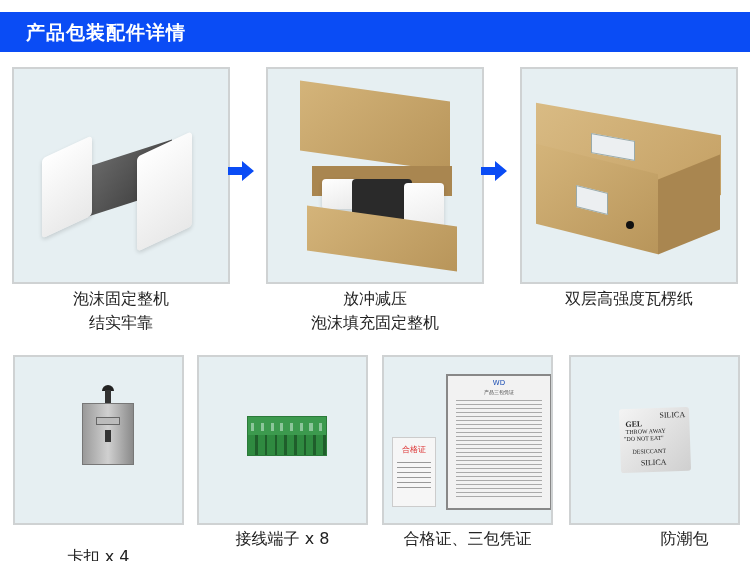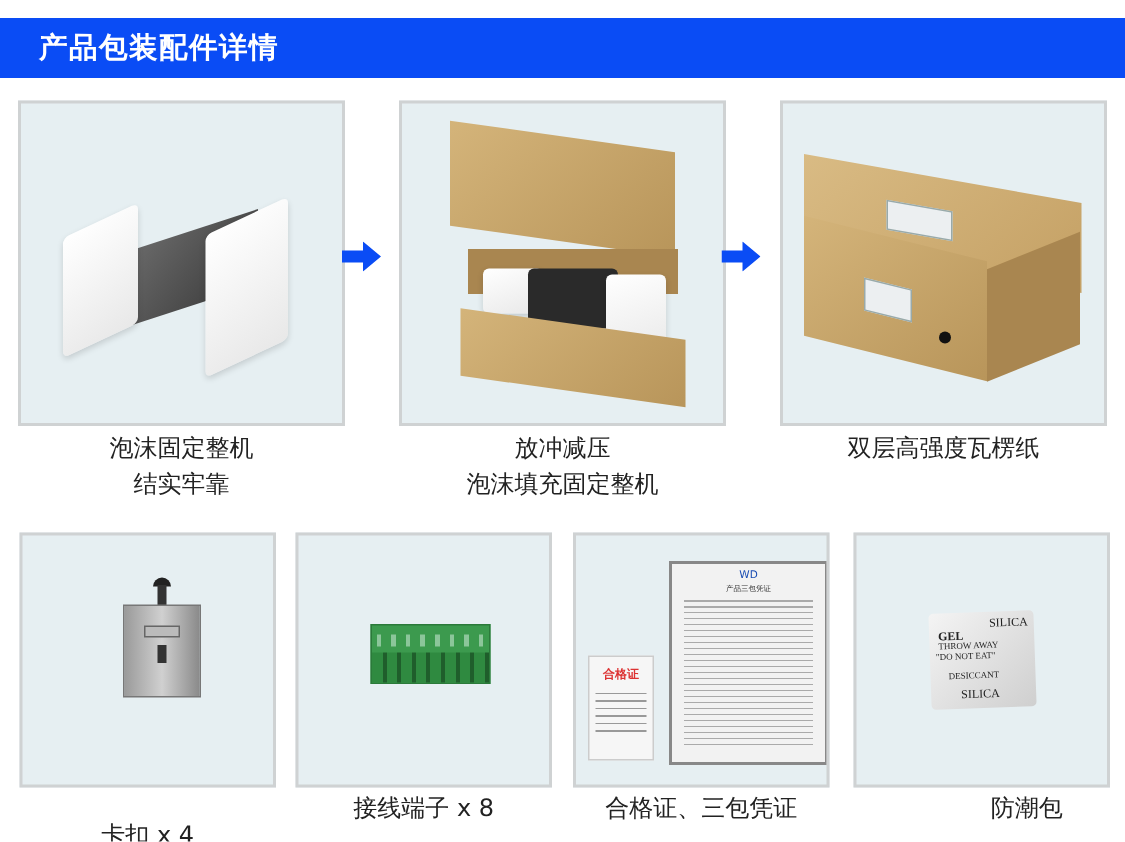--- a/index.html
+++ b/index.html
@@ -89,21 +89,21 @@
 <div class="panel" style="left:197px;top:355px;width:171px;height:170px;">
   <div style="position:absolute;left:48px;top:59px;width:78px;height:38px;background:#3c9a4e;border:1px solid #2b7a3a;">
     <div style="position:absolute;left:0;top:6px;width:78px;height:8px;background:repeating-linear-gradient(90deg,#3c9a4e 0 3px,#8cc69a 3px 6px,#3c9a4e 6px 9.75px);"></div>
     <div style="position:absolute;left:0;top:18px;width:78px;height:20px;background:repeating-linear-gradient(90deg,#2f8a40 0 7px,#1f5e2b 7px 9.75px);"></div>
   </div>
 </div>
 <div class="caption" style="left:197px;top:527px;width:171px;">接线端子 x 8</div>
 
 <div class="panel" style="left:382px;top:355px;width:171px;height:170px;">
   <div style="position:absolute;left:8px;top:80px;width:42px;height:68px;background:#f6f6f6;border:1px solid #ccc;">
-    <div style="position:absolute;left:0;top:6px;width:42px;text-align:center;font-size:8px;color:#d33;font-weight:bold;">合格证</div>
+    <div style="position:absolute;left:0;top:6px;width:42px;text-align:center;font-size:8px;color:#d33;font-weight:normal;">合格证</div>
     <div style="position:absolute;left:4px;top:24px;width:34px;height:30px;background:repeating-linear-gradient(180deg,#999 0 1px,transparent 1px 5px);"></div>
   </div>
   <div style="position:absolute;left:62px;top:17px;width:106px;height:136px;background:#f2f2f2;border:2px solid #888;box-sizing:border-box;">
     <div style="position:absolute;left:0;top:3px;width:100%;text-align:center;font-size:7px;color:#1a4db3;font-weight:normal;">WD</div>
     <div style="position:absolute;left:0;top:13px;width:100%;text-align:center;font-size:5px;color:#333;">产品三包凭证</div>
     <div style="position:absolute;left:8px;top:24px;width:86px;height:98px;background:repeating-linear-gradient(180deg,#aaa 0 1px,transparent 1px 4px);"></div>
   </div>
 </div>
 <div class="caption" style="left:382px;top:527px;width:171px;">合格证、三包凭证</div>
 

